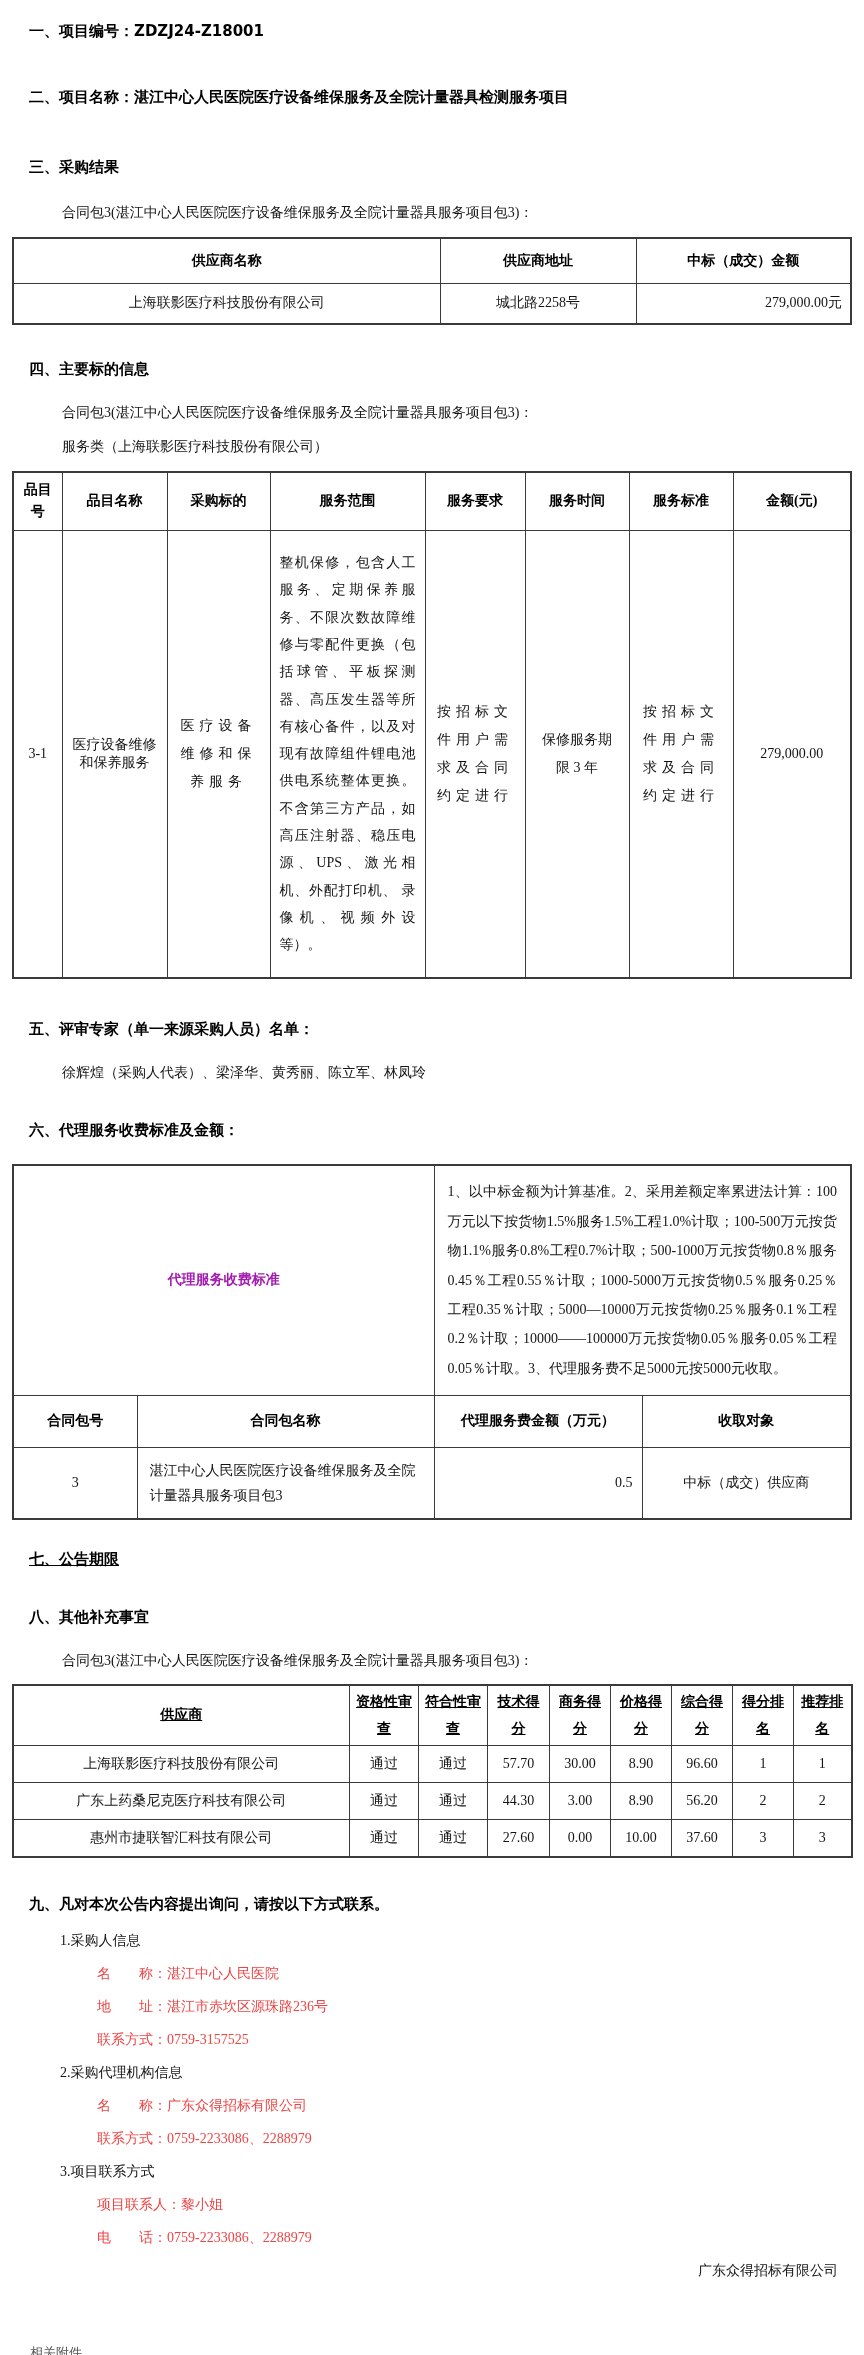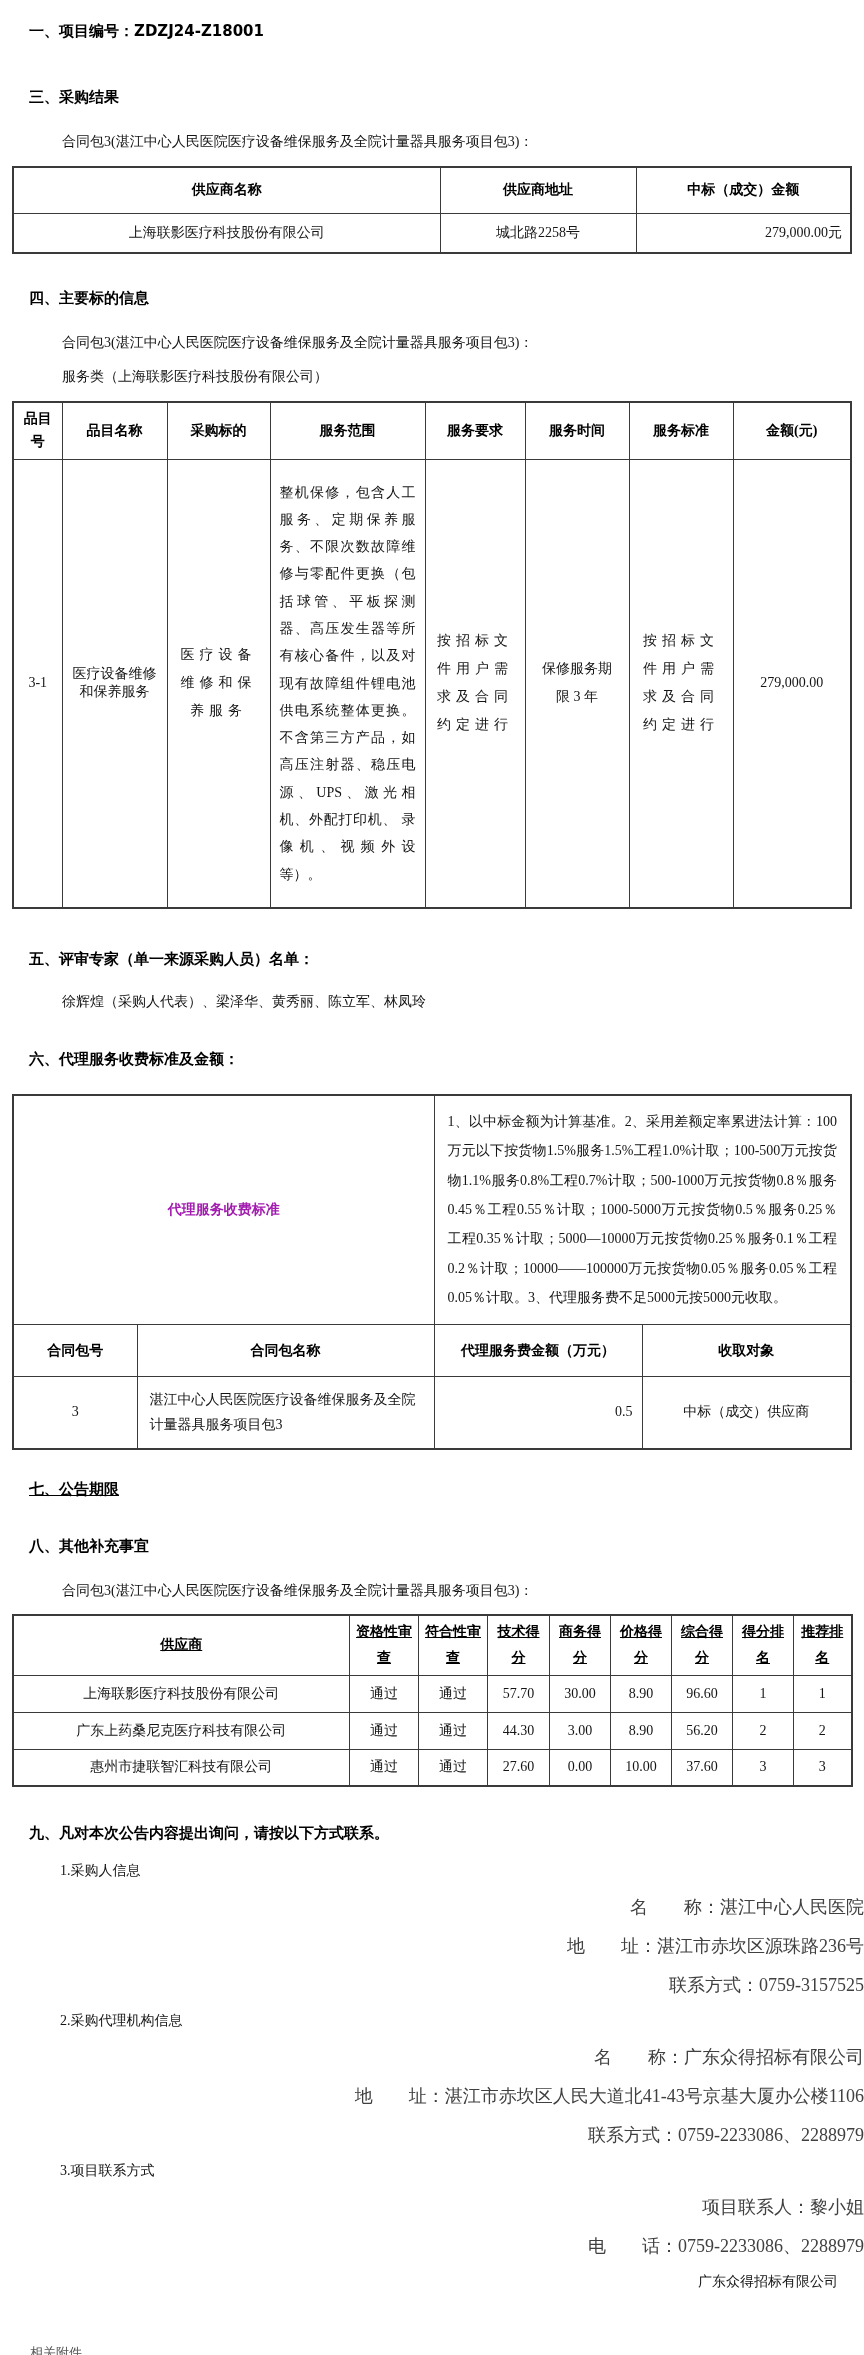--- a/index.html
+++ b/index.html
@@ -52,34 +52,35 @@
   .t3 .pkg-name { text-align:left; padding-left:12px; line-height:1.8; }
   .t3 .fee-amt { text-align:right; padding-right:9px; }
   #s7h { margin-top:31px; margin-bottom:26px;text-decoration:underline; }
   #s7body { margin-bottom:0; }
   #s8h { margin-top:41px; margin-bottom:27px; }
   #s8pkg { margin-bottom:14px; }
   .t4 th { height:60px; line-height:1.9;text-decoration:underline; }
   .t4 td { height:37px; }
   #s9h { margin-top:38px; margin-bottom:20px; }
   .sub { margin-left:60px; margin-bottom:15px; font-size:14px; color:#141414; }
-  .detail { margin-left:97px; margin-bottom:15px; font-size:18px; color:#404040;text-align:right; }
+  .detail { margin-left:97px; margin-bottom:15px; font-size:14px; color:#ef4444; }
   .foot-right { text-align:right; margin-right:26px; font-size:14px; color:#141414; }
   #footCompany { margin-top:14px; }
   #attachment {
     position:absolute; left:30px; top:2344px;
     font-size:13px; color:#555;
   }
 </style>
 </head>
 <body>
 
 <div class="page">
 
   <div class="h" id="s1h">一、项目编号：ZDZJ24-Z18001</div>
+  <div class="h" id="s2h">二、项目名称：湛江中心人民医院医疗设备维保服务及全院计量器具检测服务项目</div>
 
   <div class="h" id="s3h">三、采购结果</div>
   <div class="pkg" id="s3pkg">合同包3(湛江中心人民医院医疗设备维保服务及全院计量器具服务项目包3)：</div>
 
   <table class="t1">
     <colgroup>
         <col style="width:427px">
         <col style="width:196px">
         <col style="width:215px">
       </colgroup>
@@ -235,21 +236,20 @@
 
   <div class="h" id="s9h">九、凡对本次公告内容提出询问，请按以下方式联系。</div>
 
   <div class="sub">1.采购人信息</div>
   <div class="detail">名　　称：湛江中心人民医院</div>
   <div class="detail">地　　址：湛江市赤坎区源珠路236号</div>
   <div class="detail">联系方式：0759-3157525</div>
 
   <div class="sub">2.采购代理机构信息</div>
   <div class="detail">名　　称：广东众得招标有限公司</div>
-  <div class="detail">地　　址：湛江市赤坎区人民大道北41-43号京基大厦办公楼1106</div>
   <div class="detail">联系方式：0759-2233086、2288979</div>
 
   <div class="sub">3.项目联系方式</div>
   <div class="detail">项目联系人：黎小姐</div>
   <div class="detail">电　　话：0759-2233086、2288979</div>
 
   <div class="foot-right" id="footCompany">广东众得招标有限公司</div>
 
   <div id="attachment">相关附件</div>
 </div>

